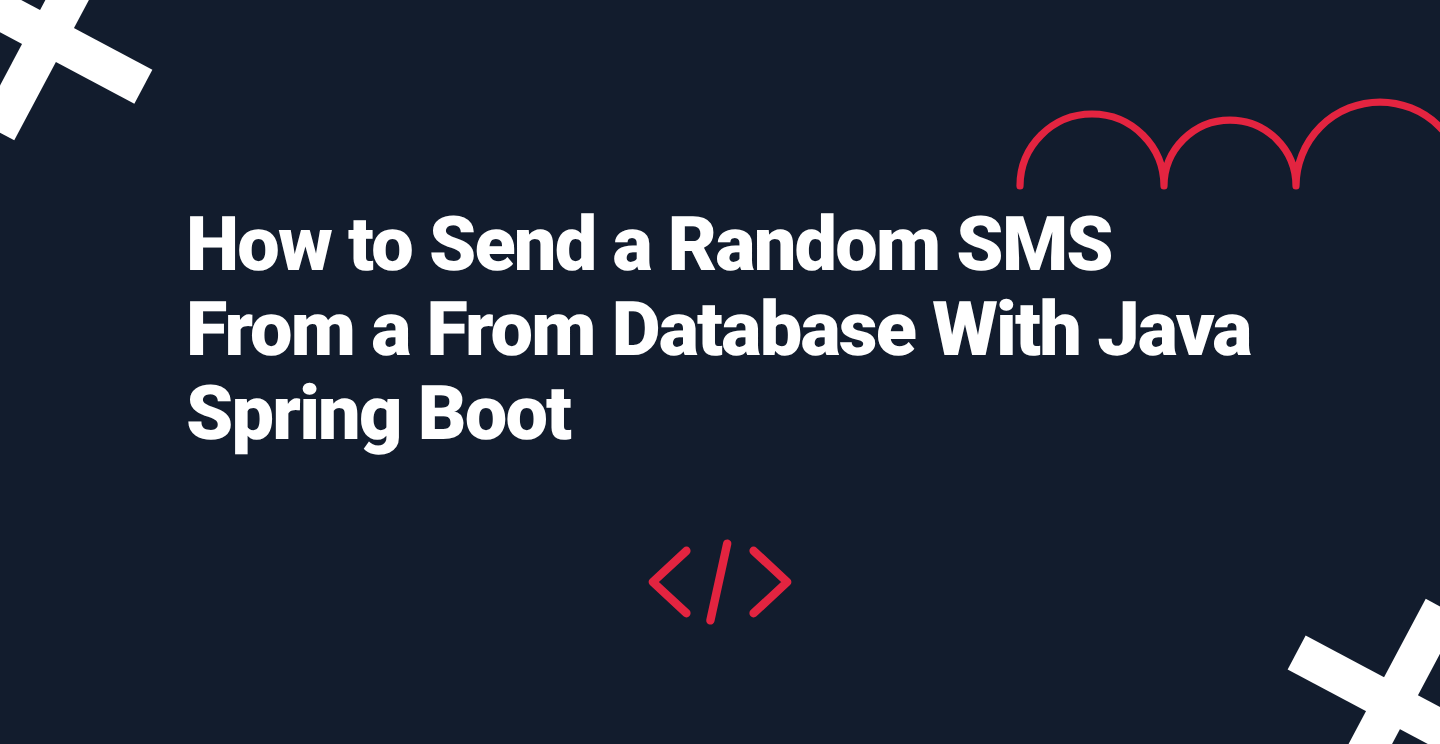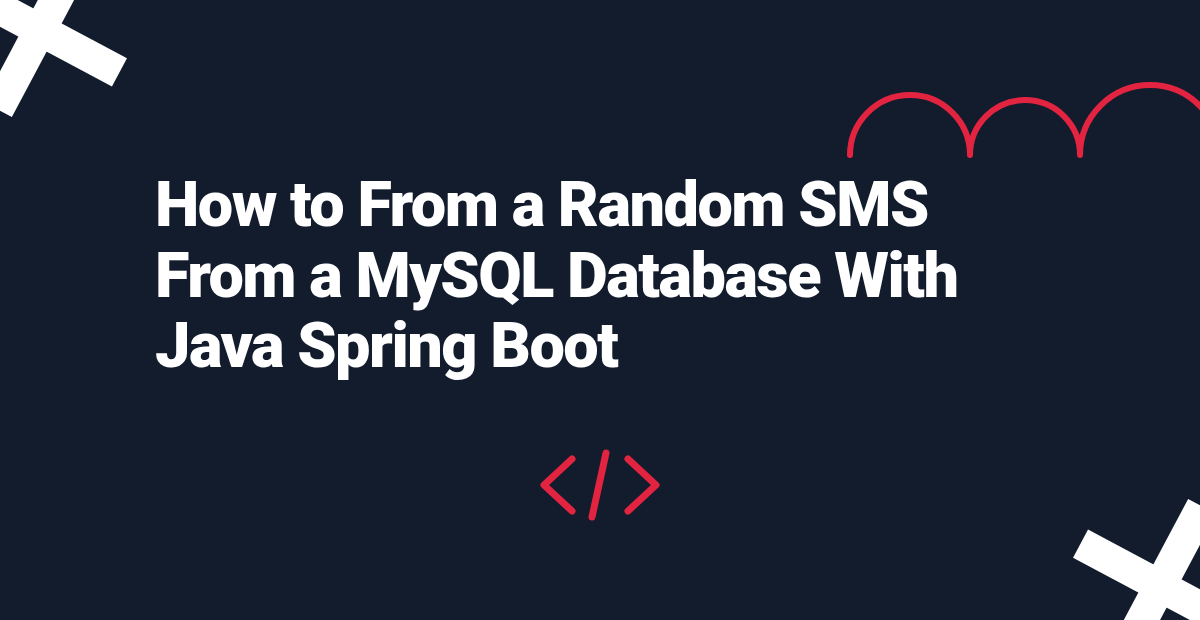--- a/index.html
+++ b/index.html
@@ -63,21 +63,21 @@
     <svg width="360" height="140" viewBox="0 0 360 140">
       <path d="M 10 110
                A 60 60 0 0 1 130 110
                M 130 110
                A 55 55 0 0 1 240 110
                M 240 110
                A 70 70 0 0 1 380 110" fill="none" stroke="#e32440" stroke-width="6" stroke-linecap="round"></path>
     </svg>
   </div>
 
-  <h1 class="headline">How to From a Random SMS From a MySQL Database With Java Spring Boot</h1>
+  <h1 class="headline">How to Send a Random SMS From a From Database With Java Spring Boot</h1>
 
   <div class="code-glyph">
     <svg width="140" height="80" viewBox="0 0 140 80">
       <path d="M 42 14 L 14 40 L 42 66" fill="none" stroke="#e32440" stroke-width="7" stroke-linecap="round" stroke-linejoin="round"></path>
       <path d="M 76 8 L 62 72" fill="none" stroke="#e32440" stroke-width="7" stroke-linecap="round"></path>
       <path d="M 98 14 L 126 40 L 98 66" fill="none" stroke="#e32440" stroke-width="7" stroke-linecap="round" stroke-linejoin="round"></path>
     </svg>
   </div>
 
   <div class="cross-br">

